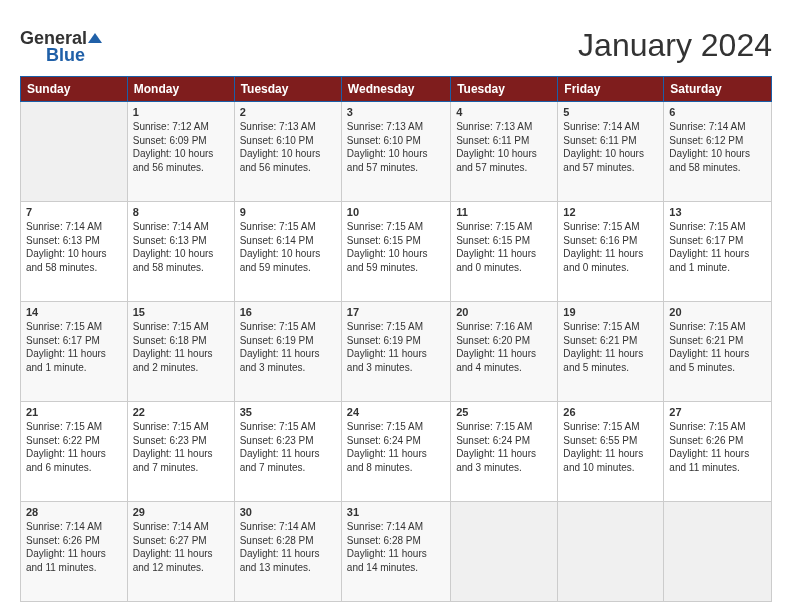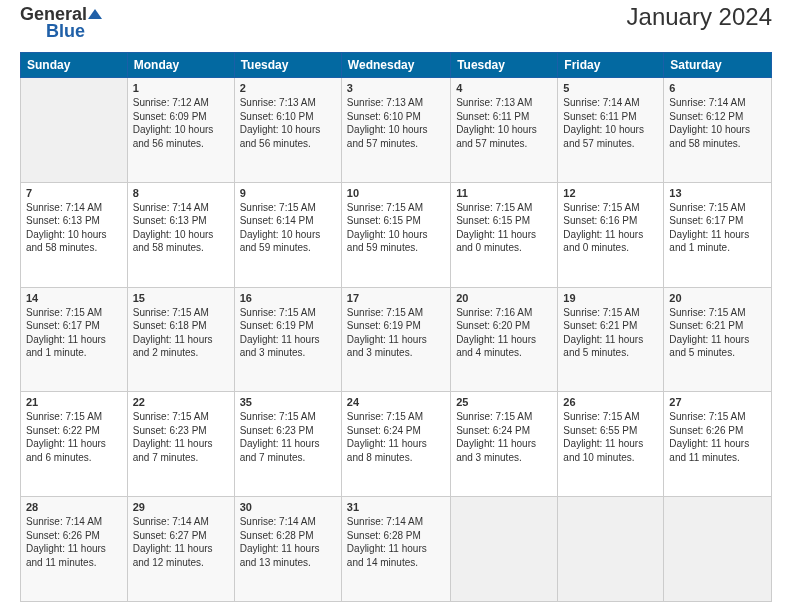--- a/index.html
+++ b/index.html
@@ -6,21 +6,21 @@
     body {
       font-family: Arial, sans-serif;
       background: #fff;
       width: 792px;
       height: 612px;
       overflow: hidden;
     }
     .page {
       width: 792px;
       height: 612px;
-      padding: 4px 20px 10px 20px;
+      padding: 28px 20px 10px 20px;
       display: flex;
       flex-direction: column;
     }
     .header {
       display: flex;
       justify-content: space-between;
       align-items: flex-start;
       margin-bottom: 10px;
     }
     .logo {
@@ -39,38 +39,38 @@
     .logo-icon {
       width: 14px;
       height: 14px;
       margin-left: 1px;
       margin-top: -2px;
     }
     .title-block {
       text-align: right;
     }
     .month-title {
-      font-size: 24px;
+      font-size: 32px;
       font-weight: 300;
       color: #333;
       line-height: 1.1;
     }
     .location-title {
       font-size: 15px;
       color: #555;
       font-weight: normal;
     }
     .calendar {
       width: 100%;
       border-collapse: collapse;
       flex: 1;
       font-size: 10.5px;
     }
     .calendar thead tr th {
-      background-color: #0369a1;
+      background-color: #7f1d1d;
       color: #fff;
       text-align: left;
       padding: 5px 6px;
       font-size: 12px;
       font-weight: bold;
       border: 1px solid #1a5fa8;
     }
     .calendar tbody tr td {
       border: 1px solid #ccc;
       vertical-align: top;

